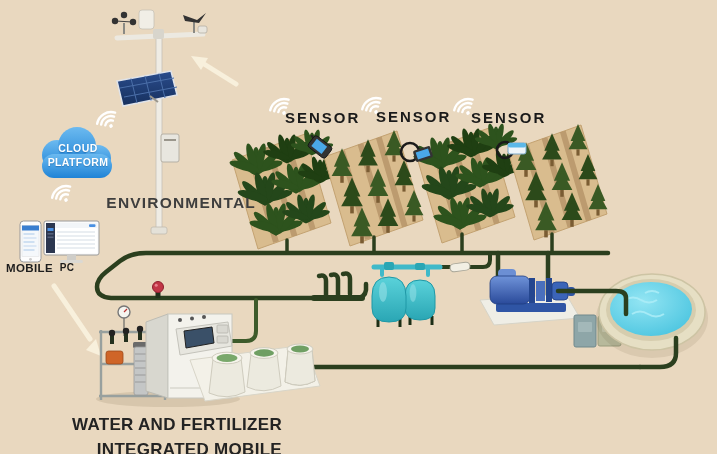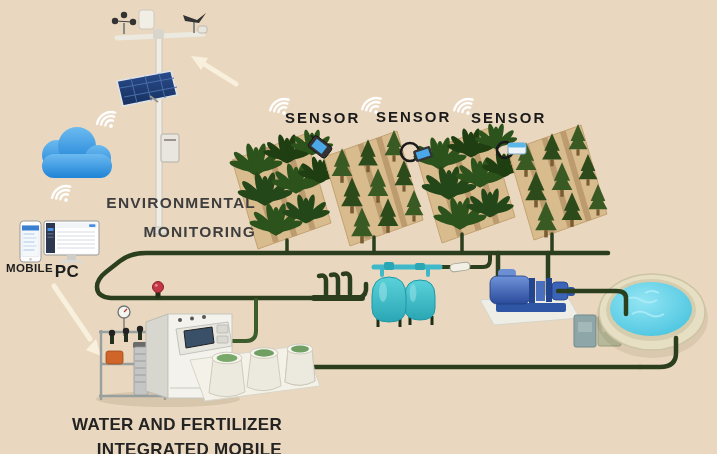--- a/index.html
+++ b/index.html
@@ -15,21 +15,21 @@
   .cloud-text{left:39px;top:141px;width:78px;text-align:center;
     font-size:10.5px;font-weight:bold;color:#ffffff;line-height:14px;letter-spacing:.4px;
     text-shadow:0 1px 1px rgba(20,80,140,.45);}
   .env-text{left:58px;top:189px;width:198px;text-align:right;
     font-size:15.5px;font-weight:bold;color:#3e3e3e;line-height:28.5px;letter-spacing:1.2px;}
   .machine-text{left:22px;top:404px;width:260px;text-align:right;
     font-size:17px;font-weight:bold;color:#232323;line-height:25px;letter-spacing:.3px;margin-top:8px;}
   .mobile-text{left:6px;top:262px;width:46px;text-align:center;
     font-size:11.5px;font-weight:bold;letter-spacing:.4px;}
   .pc-text{left:54px;top:262px;width:26px;text-align:center;
-    font-size:17px;font-weight:bold;letter-spacing:.4px;}
+    font-size:10px;font-weight:bold;letter-spacing:.4px;}
   .sensor-text{width:70px;text-align:center;font-size:15px;font-weight:bold;
     color:#1a1a1a;letter-spacing:2px;}
   .sensor-1{left:285px;top:109px;}
   .sensor-2{left:376px;top:108px;}
   .sensor-3{left:471px;top:109px;}
 </style>
 </head>
 <body>
 
 <div class="scene">
@@ -357,24 +357,27 @@
       <path d="M645,293 q7,-4 14,0"></path>
     </g>
   </g>
 
   <g stroke="#2b3f1e" fill="none" stroke-linecap="round" stroke-linejoin="round">
     <path stroke-width="4.5" d="M558,291 H616 Q626,291 626,298 V314"></path>
     <path stroke-width="4.5" d="M640,367 H660 Q676,367 676,353 V338"></path>
   </g>
 </svg>
 
+<div class="label cloud-text">
+  <span>CLOUD</span><br>
+  <span>PLATFORM</span>
+</div>
 
 <div class="label env-text">
   <span>ENVIRONMENTAL</span><br>
-  <span>MONITORING</span>
 </div>
 
 <div class="label mobile-text">MOBILE</div>
 <div class="label pc-text">PC</div>
 
 <div class="label sensor-text sensor-1">SENSOR</div>
 <div class="label sensor-text sensor-2">SENSOR</div>
 <div class="label sensor-text sensor-3">SENSOR</div>
 
 <div class="label machine-text">

